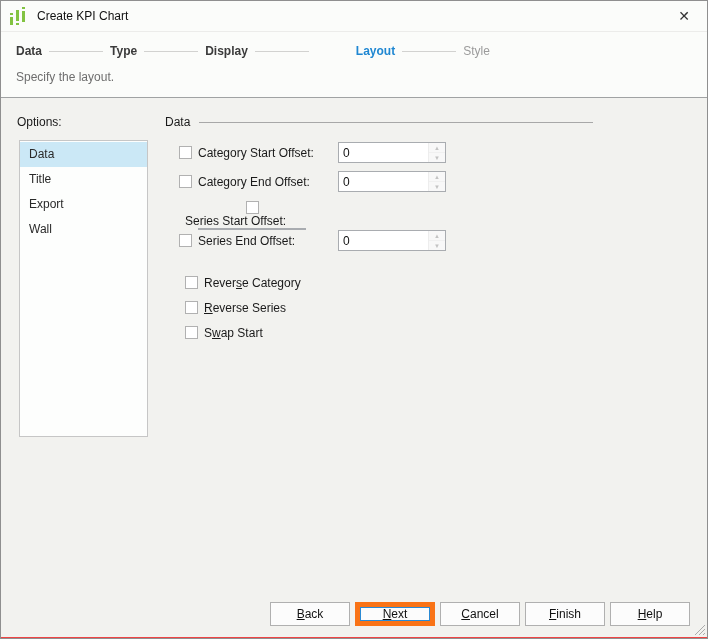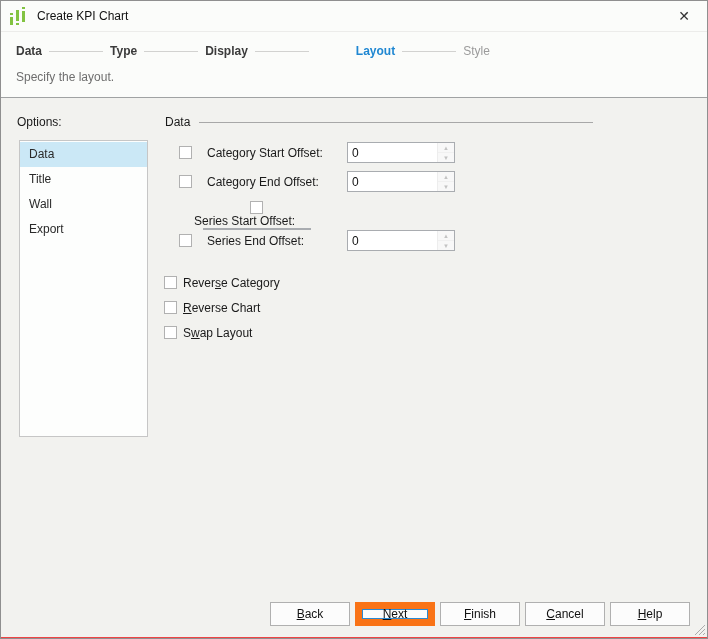--- a/index.html
+++ b/index.html
@@ -48,48 +48,48 @@
     display:flex; align-items:center;
   }
   .group-title { margin-right:9px; color:#1a1a1a; }
   .group-line { flex:1; height:1px; background:#a8a8a8; }
 
   .offset-row { position:absolute; left:178px; display:flex; align-items:center; height:21px; }
   .cb {
     width:13px; height:13px; background:#fff; border:1px solid #b1b1b1;
     display:inline-block; flex:0 0 auto;
   }
-  .offset-row .cb-label { margin-left:15px; width:140px; color:#1a1a1a; }
+  .offset-row .cb-label { margin-left:6px; width:140px; color:#1a1a1a; }
   .spin {
     display:flex; width:108px; height:21px; background:#fff;
     border:1px solid #a9acb0; overflow:hidden;
   }
   .spin input {
     flex:1; min-width:0; border:0; outline:none; font:12px "Liberation Sans","DejaVu Sans",sans-serif;
     padding:0 0 0 4px; color:#111; background:transparent;
   }
   .spin-btns { width:17px; display:flex; flex-direction:column; border-left:1px solid #ededed; }
   .spin-btn {
     flex:1; display:flex; align-items:center; justify-content:center;
     font-size:6px; color:#c3c3c3; background:#f8f8f8;
   }
   .spin-btn.up { border-bottom:1px solid #f0f0f0; }
 
-  .toggle-row { position:absolute; left:163px; display:flex; align-items:center; height:15px; }
+  .toggle-row { position:absolute; left:184px; display:flex; align-items:center; height:15px; }
   .toggle-row .cb-label { margin-left:6px; color:#1a1a1a; }
   .mn { text-decoration:underline; }
 
   
   .footer-buttons { position:absolute; left:269px; top:504px; display:flex; gap:5px; }
   .btn {
     width:80px; height:24px; background:#fcfcfc; border:1px solid #b0b0b0;
     font:12px "Liberation Sans","DejaVu Sans",sans-serif; color:#111;
     display:flex; align-items:center; justify-content:center; cursor:default;
   }
-  .btn.default { border:7px solid #f97316; box-shadow:inset 0 0 0 1px #2a8ad4; }
+  .btn.default { border:5px solid #f97316; box-shadow:inset 0 0 0 1px #2a8ad4; }
 
   .resize-grip { position:absolute; right:2px; bottom:2px; width:12px; height:12px; }
 </style>
 </head>
 <body>
 
 <div class="window">
 
   <div class="titlebar">
     <svg class="app-icon" viewBox="0 0 20 22">
@@ -121,22 +121,22 @@
     <div class="subtitle">Specify the layout.</div>
   </div>
 
   <div class="content">
 
     <div class="options-label">Options:</div>
 
     <div class="options-list">
       <div class="option-item selected">Data</div>
       <div class="option-item">Title</div>
+      <div class="option-item">Export</div>
       <div class="option-item">Wall</div>
-      <div class="option-item">Export</div>
     </div>
 
     <div class="group-header">
       <span class="group-title">Data</span>
       <span class="group-line"></span>
     </div>
 
     <div class="offset-row" style="top:44px;">
       <span class="cb"></span>
       <span class="cb-label">Category Start Offset:</span>
@@ -185,40 +185,40 @@
       </span>
     </div>
 
     <div class="toggle-row" style="top:177px;">
       <span class="cb"></span>
       <span class="cb-label"><span>Rever</span><span class="mn">s</span><span>e Category</span></span>
     </div>
 
     <div class="toggle-row" style="top:202px;">
       <span class="cb"></span>
-      <span class="cb-label"><span></span><span class="mn">R</span><span>everse Chart</span></span>
+      <span class="cb-label"><span></span><span class="mn">R</span><span>everse Series</span></span>
     </div>
 
     <div class="toggle-row" style="top:227px;">
       <span class="cb"></span>
-      <span class="cb-label"><span>S</span><span class="mn">w</span><span>ap Layout</span></span>
+      <span class="cb-label"><span>S</span><span class="mn">w</span><span>ap Start</span></span>
     </div>
 
     <div class="footer-buttons">
       <button class="btn">
           <span><span class="mn">B</span><span>ack</span></span>
         </button>
       <button class="btn default">
           <span><span class="mn">N</span><span>ext</span></span>
         </button>
       <button class="btn">
+          <span><span class="mn">C</span><span>ancel</span></span>
+        </button>
+      <button class="btn">
           <span><span class="mn">F</span><span>inish</span></span>
-        </button>
-      <button class="btn">
-          <span><span class="mn">C</span><span>ancel</span></span>
         </button>
       <button class="btn">
           <span><span class="mn">H</span><span>elp</span></span>
         </button>
     </div>
 
     <svg class="resize-grip" viewBox="0 0 12 12">
       <g stroke="#ababab" stroke-width="1">
         <line x1="2" y1="12" x2="12" y2="2"></line>
         <line x1="6" y1="12" x2="12" y2="6"></line>

